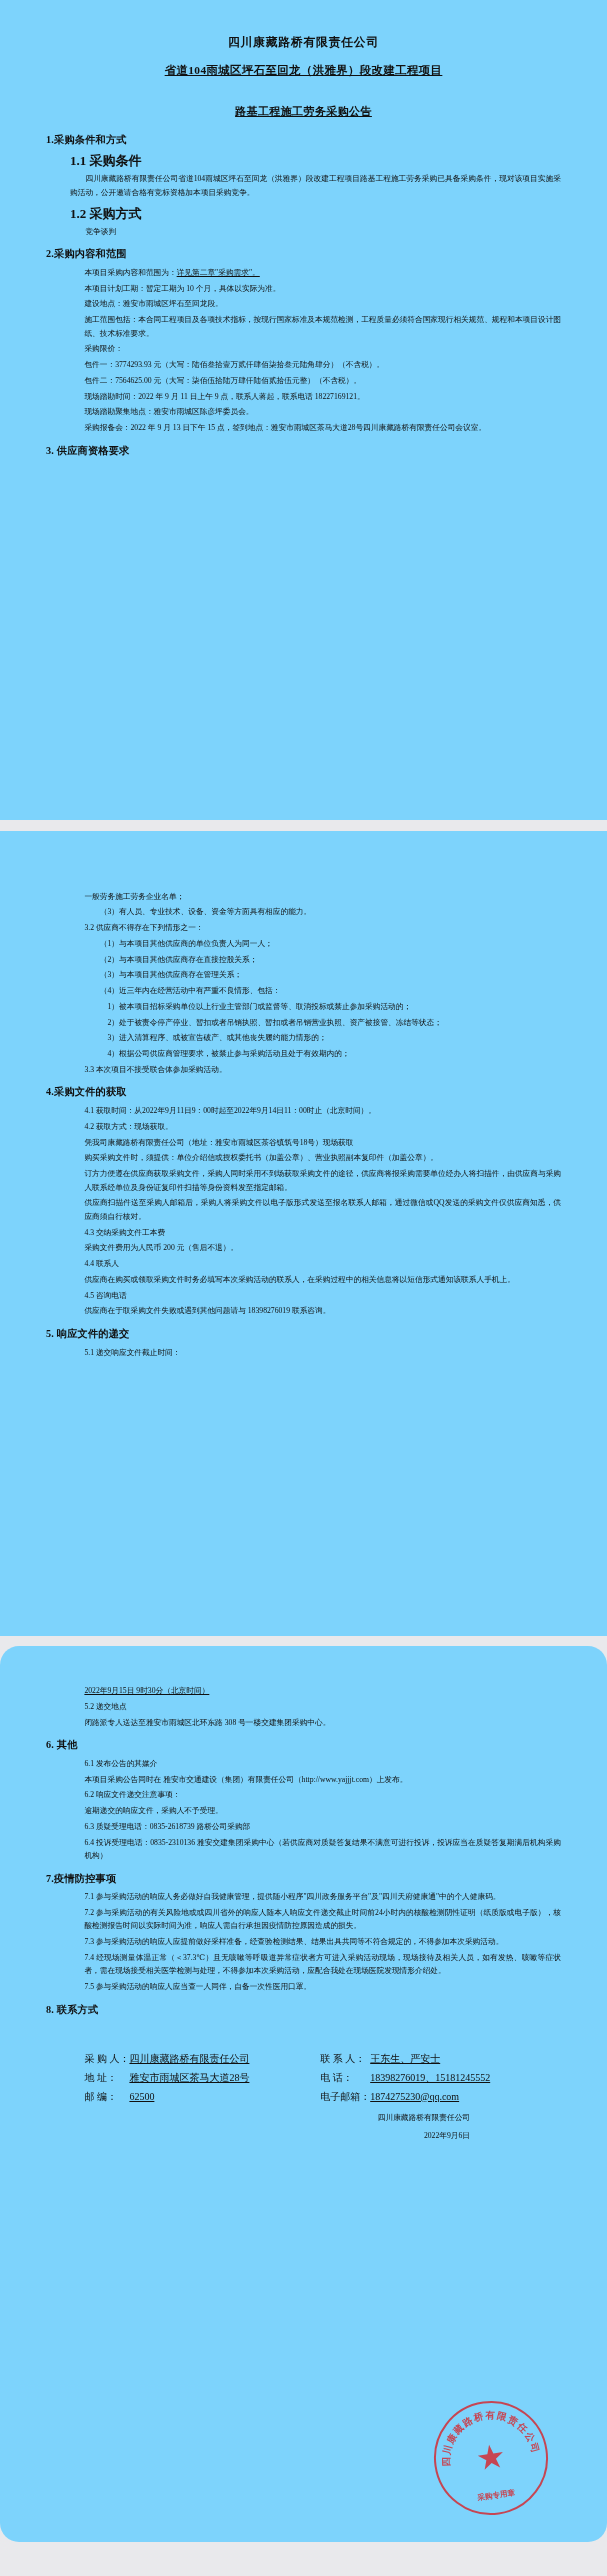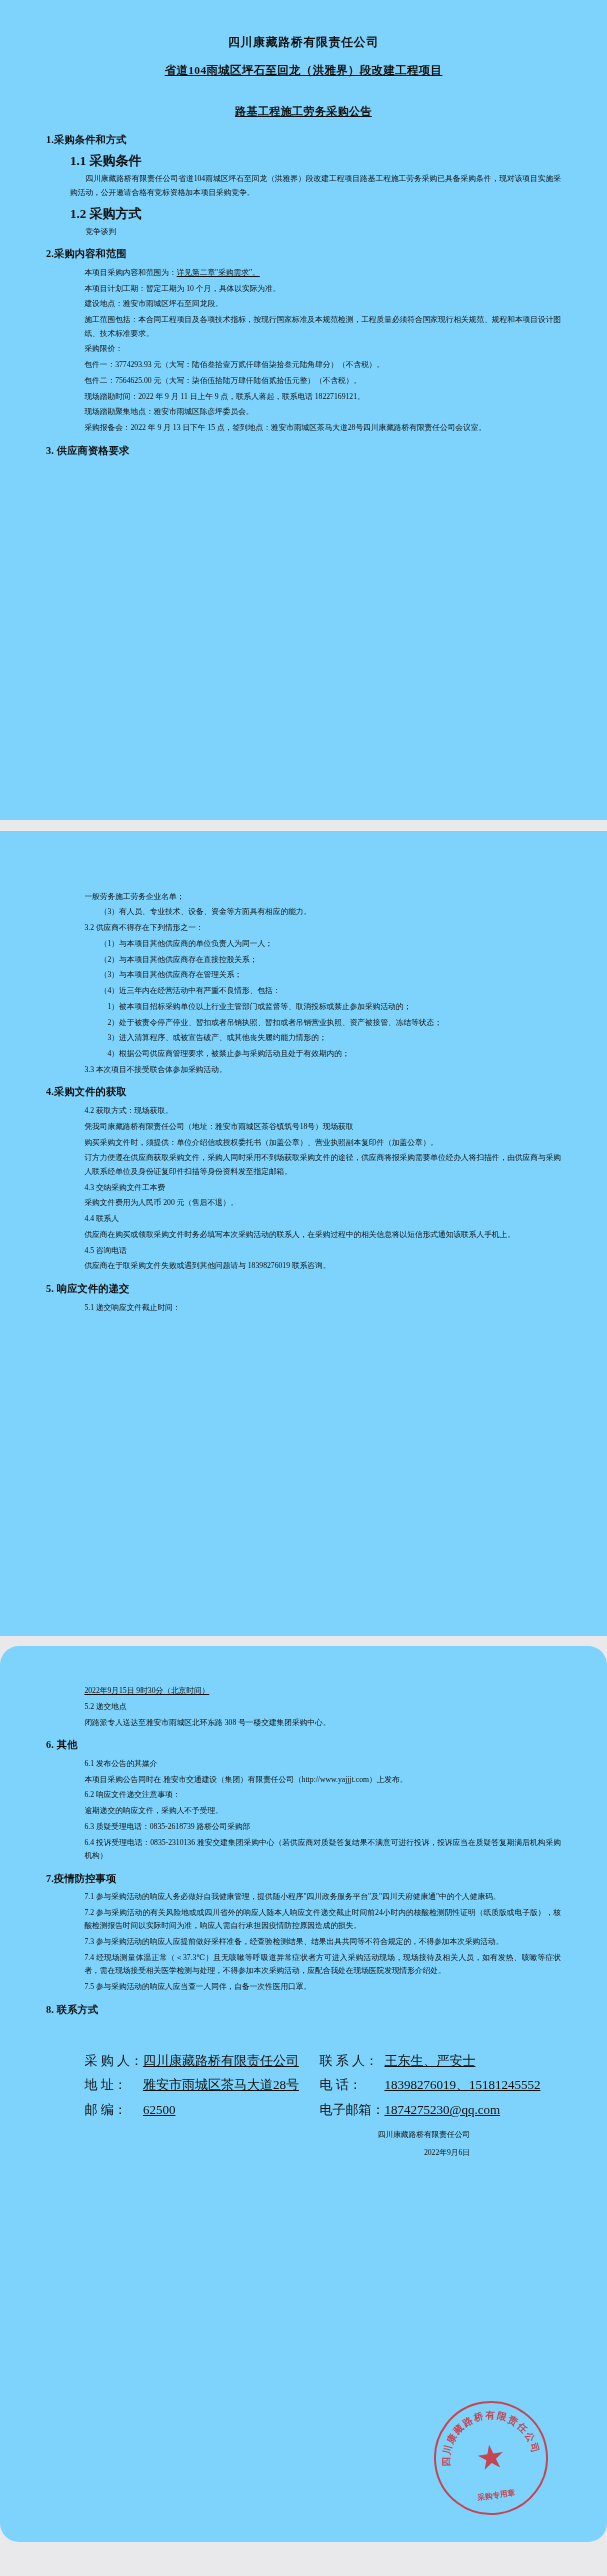--- a/index.html
+++ b/index.html
@@ -125,21 +125,21 @@
     position: absolute;
     bottom: 12px;
     width: 100%;
     text-align: center;
     color: #d6272e;
     font-size: 7.6px;
     font-weight: bold;
   }
   .contact-table {
     width: 100%;
-    font-size: 13px;
+    font-size: 10px;
     line-height: 1.9;
     border-collapse: collapse;
     margin-top: 32px;
   }
   .contact-table td { vertical-align: top; padding: 0; }
   .contact-table td.lbl { width: 44px; white-space: nowrap; }
   .contact-table td.val { padding-right: 9px; }
   .date-line {
     text-align: right;
     font-size: 7.7px;
@@ -192,24 +192,26 @@
     <p class="ind1">（4）近三年内在经营活动中有严重不良情形、包括：</p>
     <p class="ind2">1）被本项目招标采购单位以上行业主管部门或监督等、取消投标或禁止参加采购活动的；</p>
     <p class="ind2">2）处于被责令停产停业、暂扣或者吊销执照、暂扣或者吊销营业执照、资产被接管、冻结等状态；</p>
     <p class="ind2">3）进入清算程序、或被宣告破产、或其他丧失履约能力情形的；</p>
     <p class="ind2">4）根据公司供应商管理要求，被禁止参与采购活动且处于有效期内的；</p>
     <p class="flush">3.3 本次项目不接受联合体参加采购活动。</p>
   </div>
 
   <h2 class="sec">4.采购文件的获取</h2>
   <div class="indentblock2">
+    <p class="flush">4.1 获取时间：从2022年9月11日9：00时起至2022年9月14日11：00时止（北京时间）。</p>
     <p class="flush">4.2 获取方式：现场获取。</p>
     <p class="flush">凭我司康藏路桥有限责任公司（地址：雅安市雨城区茶谷镇筑号18号）现场获取</p>
     <p class="flush">购买采购文件时，须提供：单位介绍信或授权委托书（加盖公章）、营业执照副本复印件（加盖公章）。</p>
     <p class="flush">订方力便遵在供应商获取采购文件，采购人同时采用不到场获取采购文件的途径，供应商将报采购需要单位经办人将扫描件，由供应商与采购人联系经单位及身份证复印件扫描等身份资料发至指定邮箱。</p>
+    <p class="flush">供应商扫描件送至采购人邮箱后，采购人将采购文件以电子版形式发送至报名联系人邮箱，通过微信或QQ发送的采购文件仅供应商知悉，供应商须自行核对。</p>
     <p class="flush">4.3 交纳采购文件工本费</p>
     <p class="flush">采购文件费用为人民币 200 元（售后不退）。</p>
     <p class="flush">4.4 联系人</p>
     <p class="flush">供应商在购买或领取采购文件时务必填写本次采购活动的联系人，在采购过程中的相关信息将以短信形式通知该联系人手机上。</p>
     <p class="flush">4.5 咨询电话</p>
     <p class="flush">供应商在于取采购文件失败或遇到其他问题请与 18398276019 联系咨询。</p>
   </div>
 
   <h2 class="sec">5. 响应文件的递交</h2>
   <div class="indentblock2">

